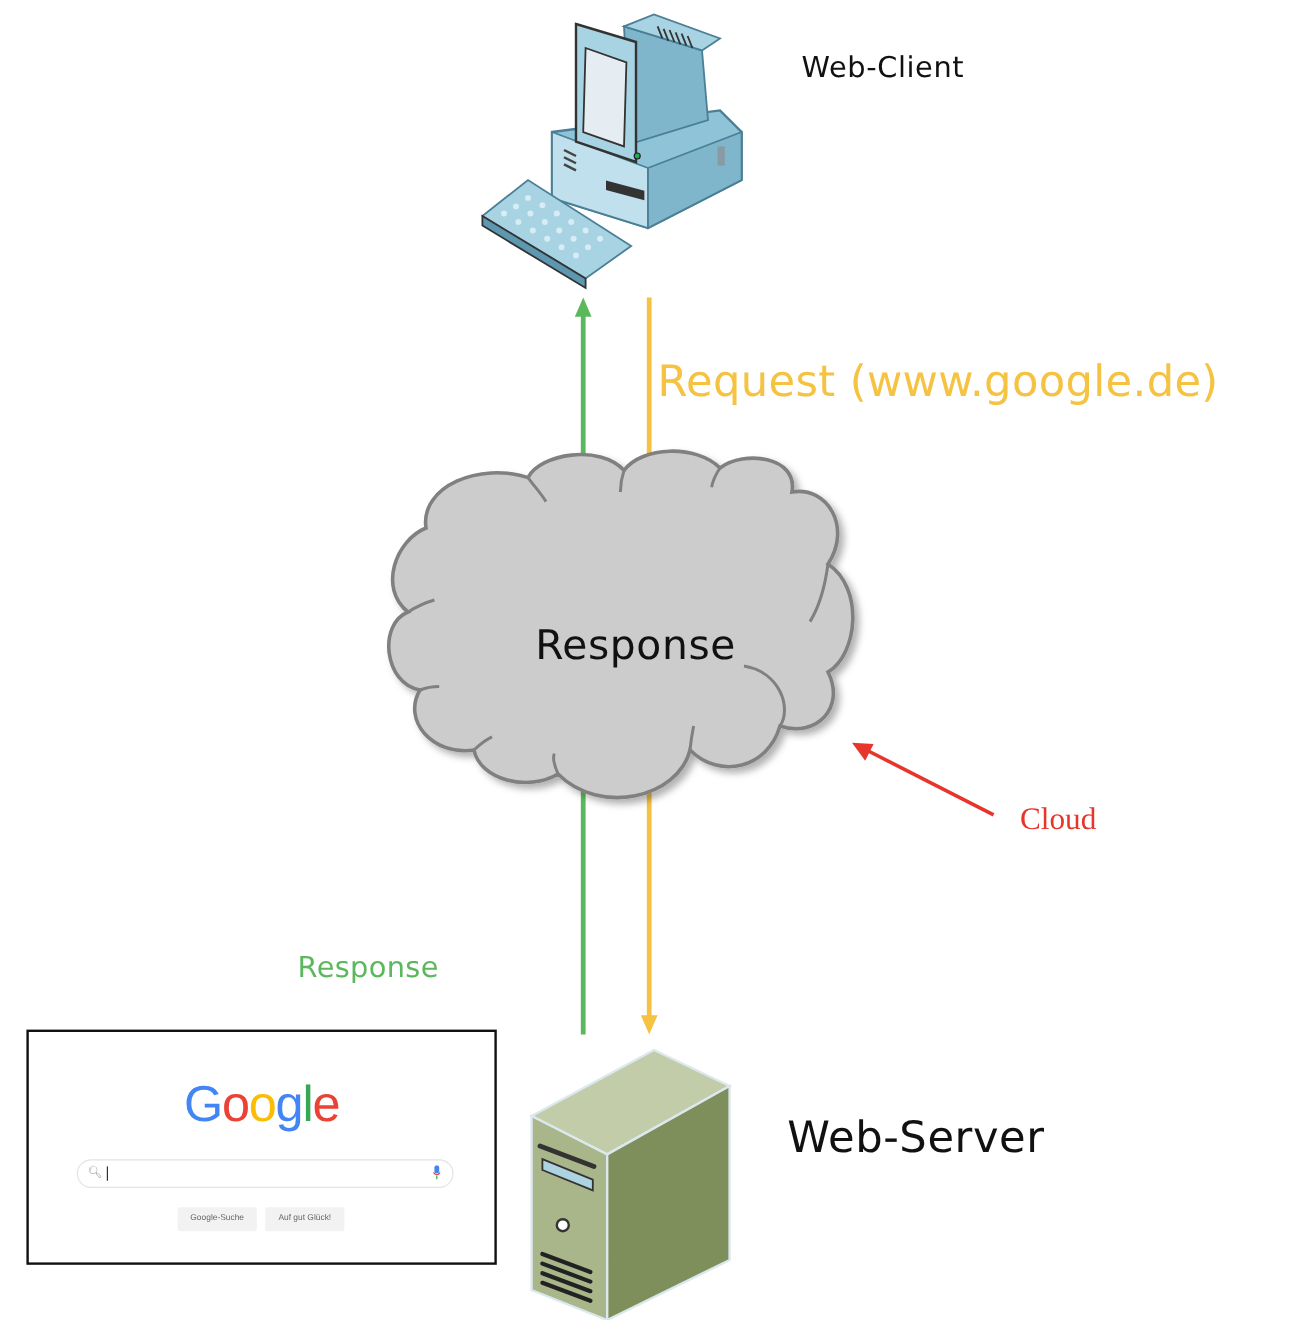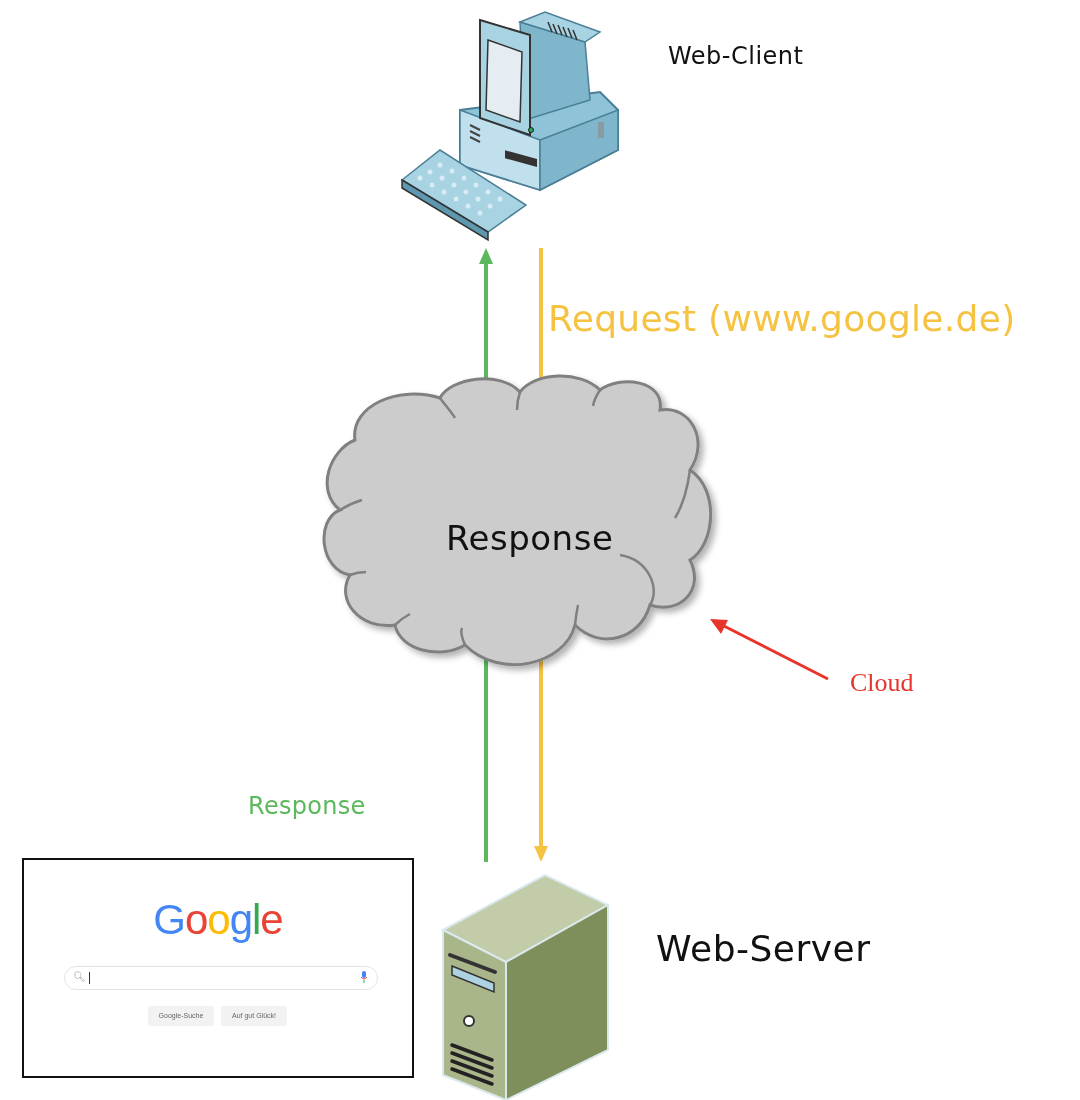--- a/index.html
+++ b/index.html
@@ -11,21 +11,21 @@
 
   .label-client { left:668px; top:42px; font-size:24px; color:#111; letter-spacing:0.5px; }
   .label-server { left:656px; top:928px; font-size:36px; color:#111; letter-spacing:0.5px; }
   .label-request { left:548px; top:298px; font-size:36px; color:#f5c242; letter-spacing:0.3px; }
   .label-response { left:248px; top:792px; font-size:24px; color:#5cb85c; letter-spacing:0.3px; }
   .label-internet { left:446px; top:518px; font-size:34px; color:#111; letter-spacing:0.5px; }
   .label-cloud { left:850px; top:668px; font-size:26px; color:#e8352b;
                  font-family:Liberation Serif, serif; }
 
   
-  .google-panel { left:22px; top:858px; width:392px; height:220px;
+  .google-panel { left:22px; top:858px; width:392px; height:196px;
                   border:2px solid #111; background:#fff; box-sizing:border-box; }
   .google-logo { position:absolute; left:0; right:0; top:36px; text-align:center;
                  font-family:"Liberation Sans", sans-serif; font-size:42px; letter-spacing:-1px; }
   .g-b { color:#4285f4; } .g-r { color:#ea4335; } .g-y { color:#fbbc05; } .g-g { color:#34a853; }
   .google-search { position:absolute; left:40px; top:106px; width:314px; height:24px;
                    border:1px solid #e3e3e3; border-radius:13px; background:#fff; box-sizing:border-box; }
   .google-search .search-icon { position:absolute; left:8px; top:4px; font-size:10px; color:#9aa0a6; }
   .google-search .cursor { position:absolute; left:24px; top:5px; width:1px; height:12px; background:#333; }
   .google-search .mic-icon { position:absolute; right:10px; top:4px; width:6px; height:12px; }
   .google-btn { position:absolute; top:146px; height:20px; padding:0 8px; background:#f2f2f2;

